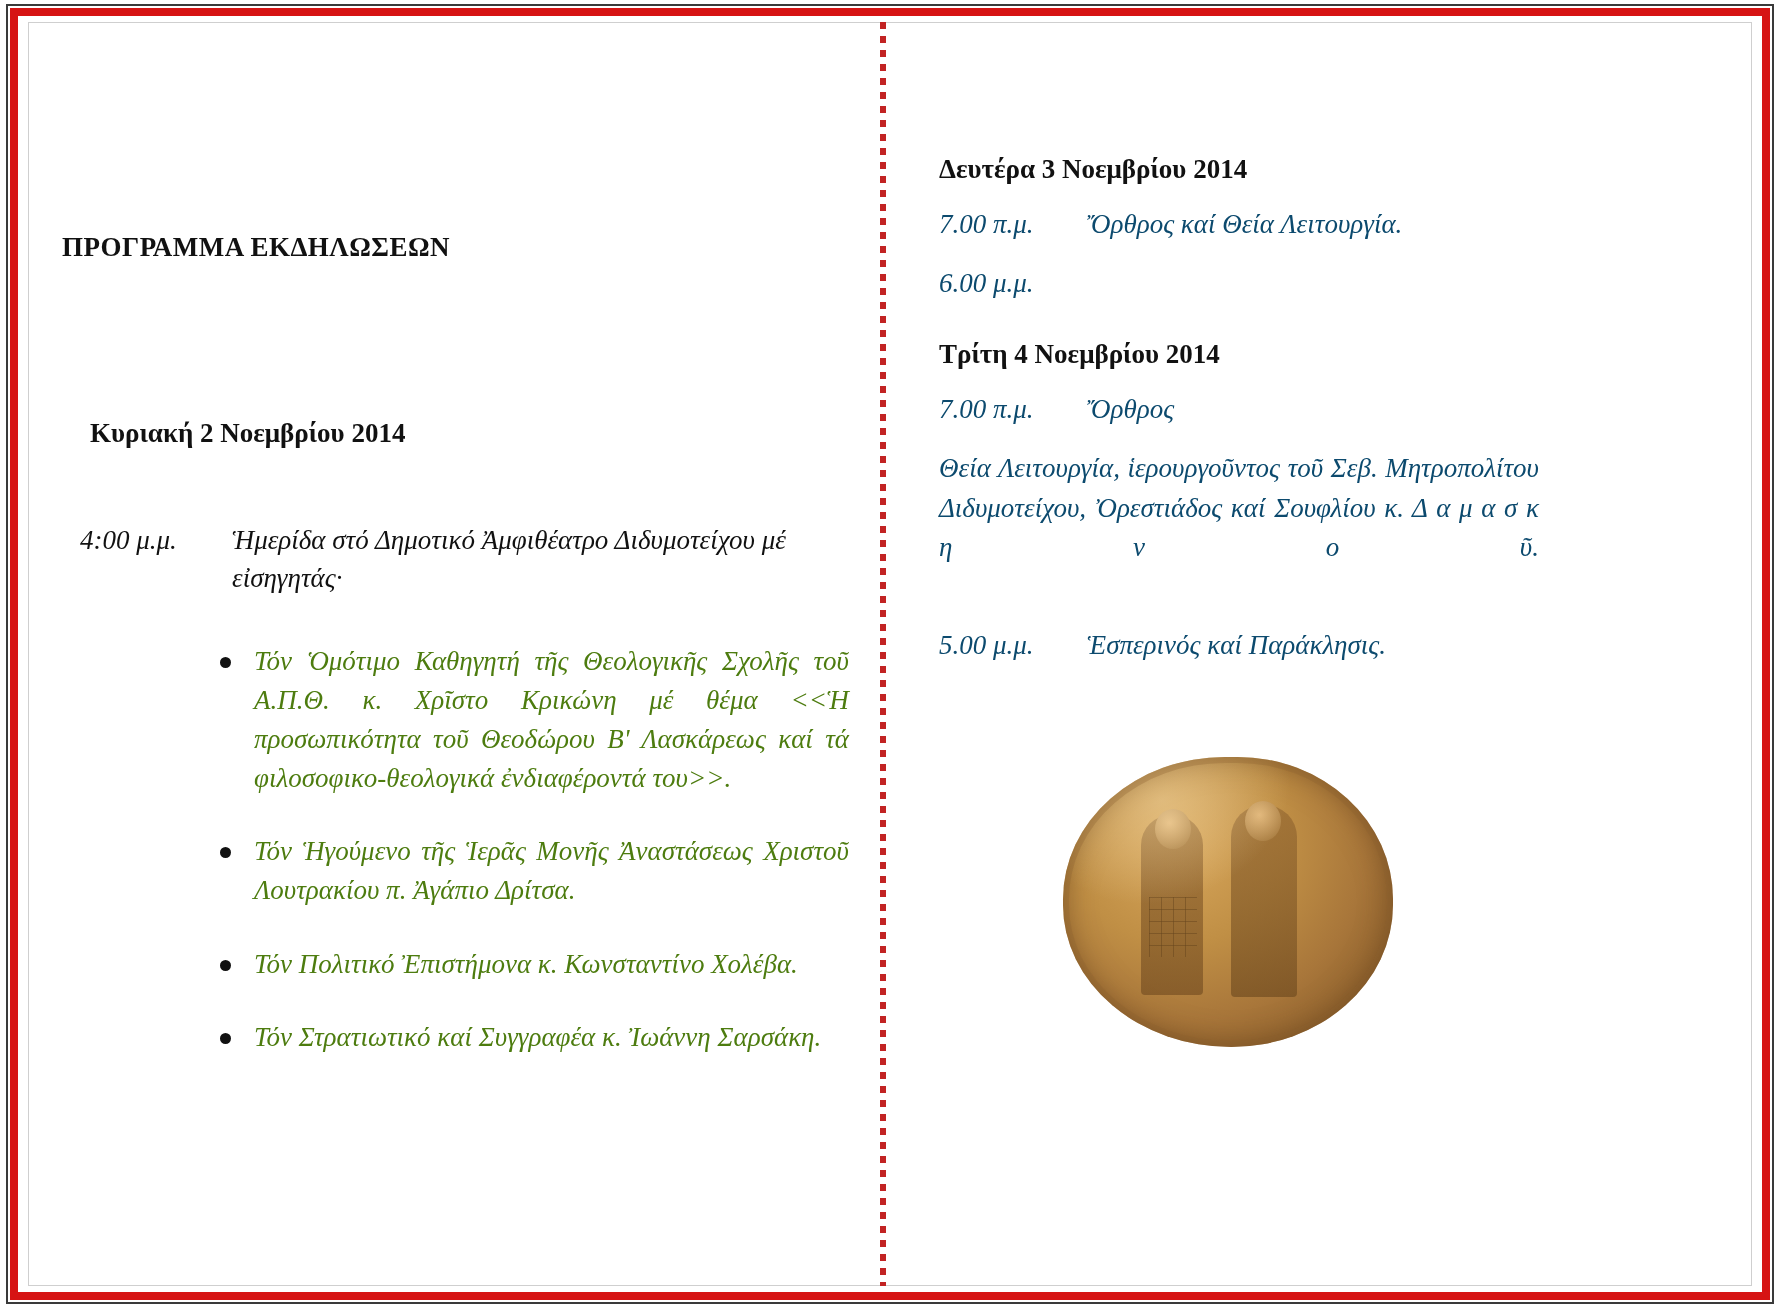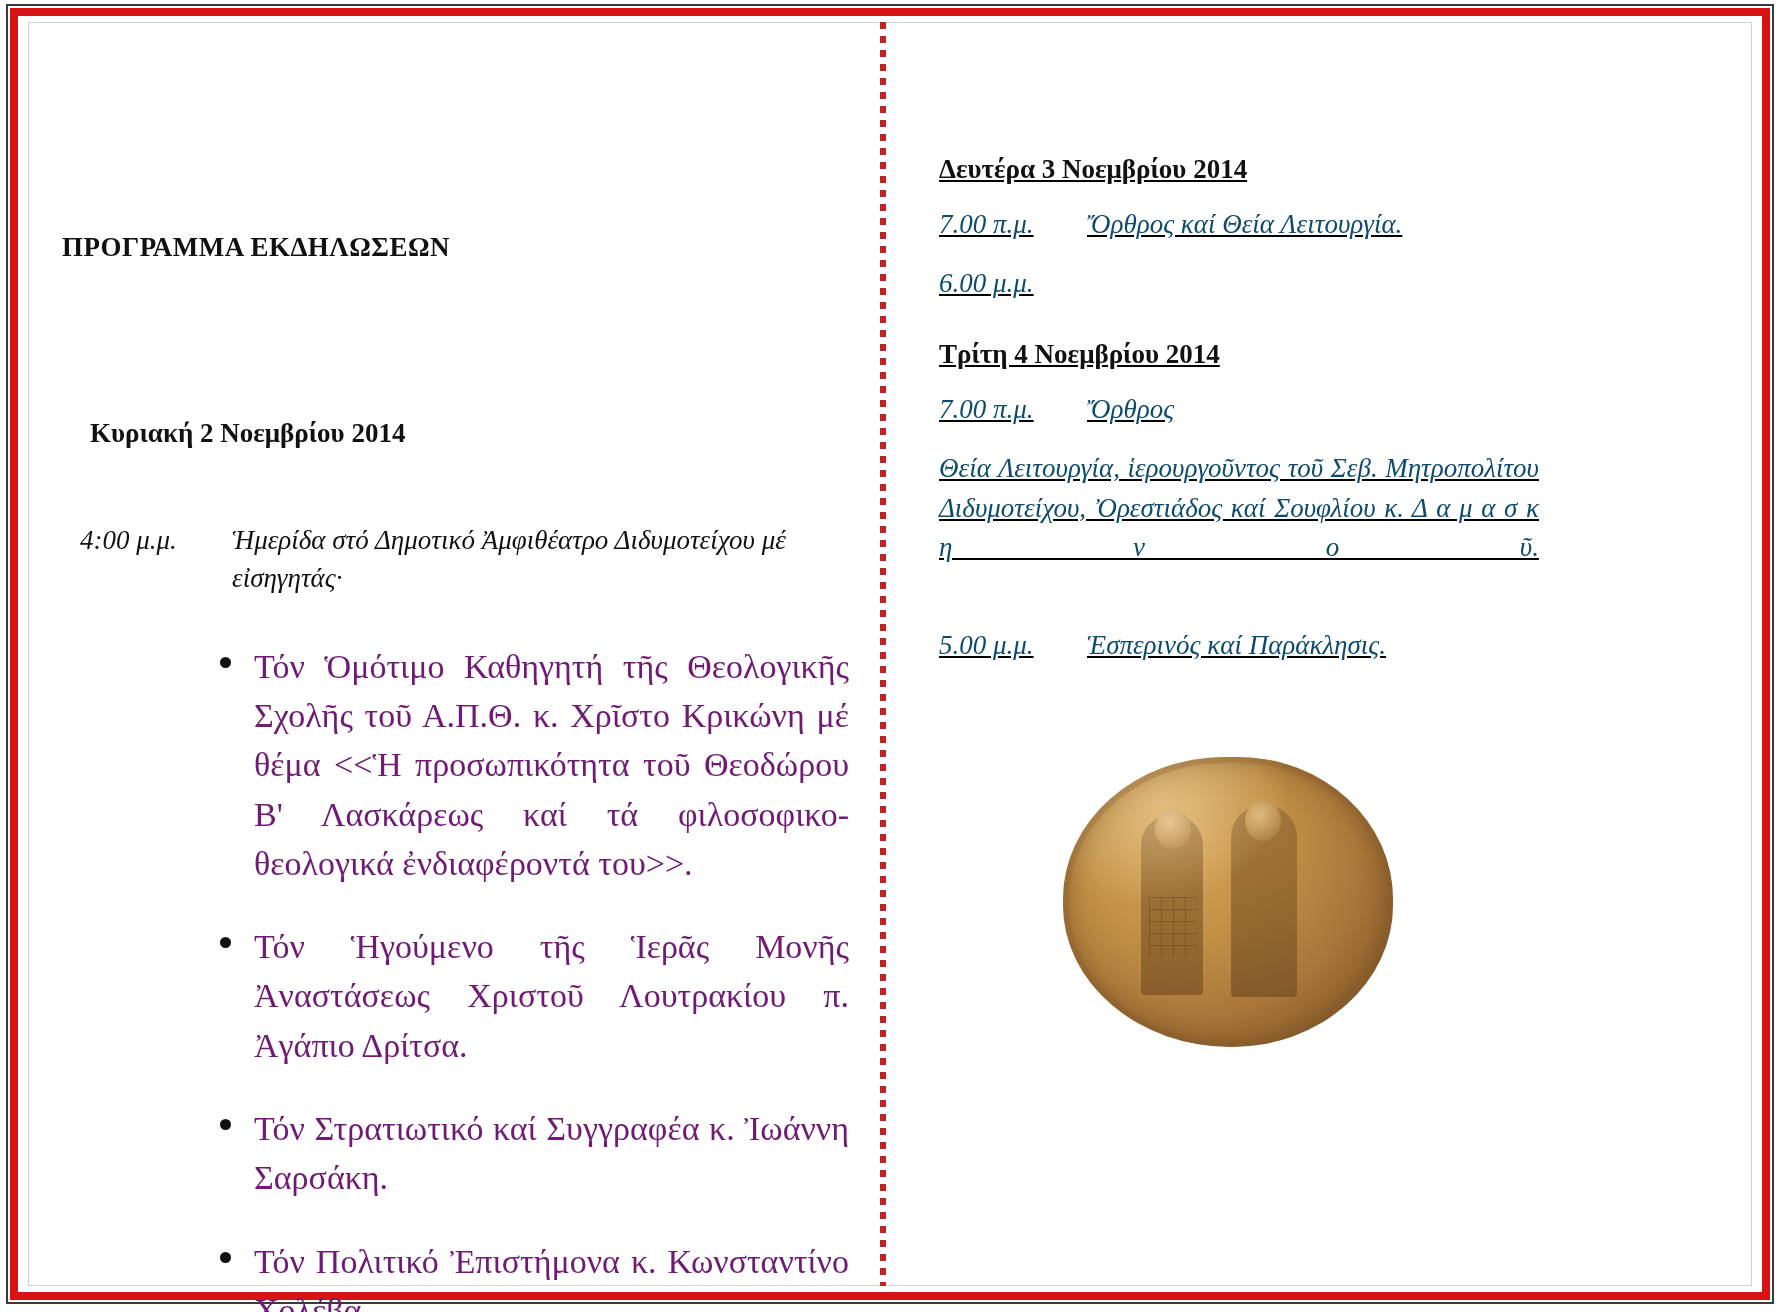--- a/index.html
+++ b/index.html
@@ -81,21 +81,20 @@
     width: 855px;
     position: relative;
     padding: 0 34px 0 34px;
     box-sizing: border-box;
   }
   .col-right {
     width: 869px;
     position: relative;
     padding: 0 34px 0 56px;
     box-sizing: border-box;
-    text-decoration: underline;
   }
 
   .prog-title {
     text-align: left;
     font-weight: bold;
     font-size: 27px;
     letter-spacing: 0.5px;
     margin-top: 210px;
     color: #111;
   }
@@ -134,23 +133,24 @@
   .left-first-entry .time { width: 152px; }
   .left-first-entry .desc { max-width: 600px; }
 
   ul.speakers {
     list-style: none;
     margin: 44px 0 0 0;
     padding: 0 0 0 150px;
   }
   ul.speakers li {
     position: relative;
-    font-size: 34px;
+    font-style: italic;
+    font-size: 27px;
     line-height: 1.45;
-    color: #701a75;
+    color: #4d7c0f;
     margin-bottom: 34px;
     padding-left: 42px;
     max-width: 600px;
     text-align: justify;
   }
   ul.speakers li::before {
     content: "";
     position: absolute;
     left: 8px;
     top: 15px;
@@ -268,22 +268,22 @@
       <div class="date-heading left-date">Κυριακή 2 Νοεμβρίου 2014</div>
 
       <div class="entry left-first-entry">
         <div class="time">4:00 μ.μ.</div>
         <div class="desc">Ἡμερίδα στό Δημοτικό Ἀμφιθέατρο Διδυμοτείχου μέ εἰσηγητάς·</div>
       </div>
 
       <ul class="speakers">
         <li>Τόν Ὁμότιμο Καθηγητή τῆς Θεολογικῆς Σχολῆς τοῦ Α.Π.Θ. κ. Χρῖστο Κρικώνη μέ θέμα &lt;&lt;Ἡ προσωπικότητα τοῦ Θεοδώρου Β' Λασκάρεως καί τά φιλοσοφικο-θεολογικά ἐνδιαφέροντά του&gt;&gt;.</li>
         <li>Τόν Ἡγούμενο τῆς Ἱερᾶς Μονῆς Ἀναστάσεως Χριστοῦ Λουτρακίου π. Ἀγάπιο Δρίτσα.</li>
+        <li>Τόν Πολιτικό Ἐπιστήμονα κ. Κωνσταντίνο Χολέβα.</li>
         <li>Τόν Στρατιωτικό καί Συγγραφέα κ. Ἰωάννη Σαρσάκη.</li>
-        <li>Τόν Πολιτικό Ἐπιστήμονα κ. Κωνσταντίνο Χολέβα.</li>
       </ul>
     </div>
 
     <div class="col-right">
 
       <div class="date-heading right-date-1">Δευτέρα 3 Νοεμβρίου 2014</div>
 
       <div class="r-entry">
         <div class="time">7.00 π.μ.</div>
         <div class="desc">Ὄρθρος καί Θεία Λειτουργία.</div>

